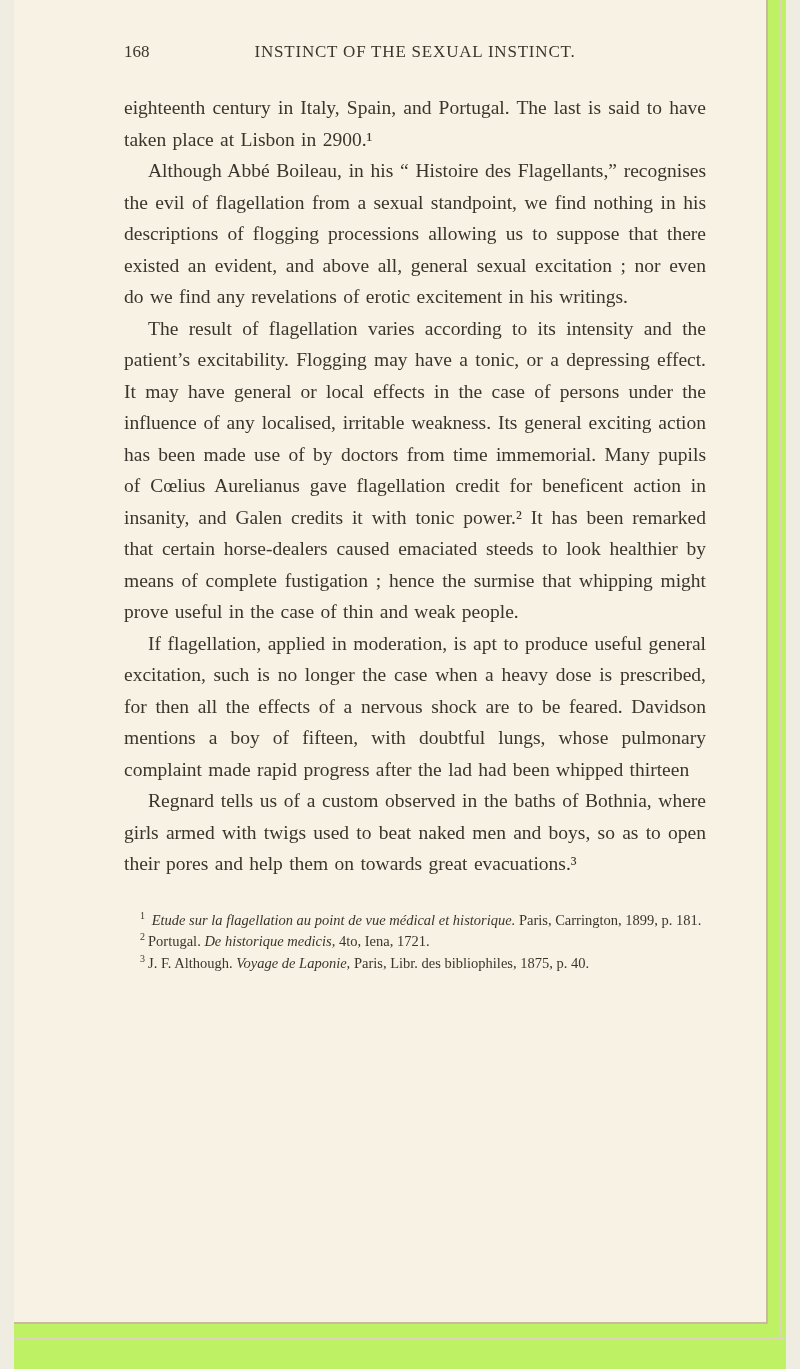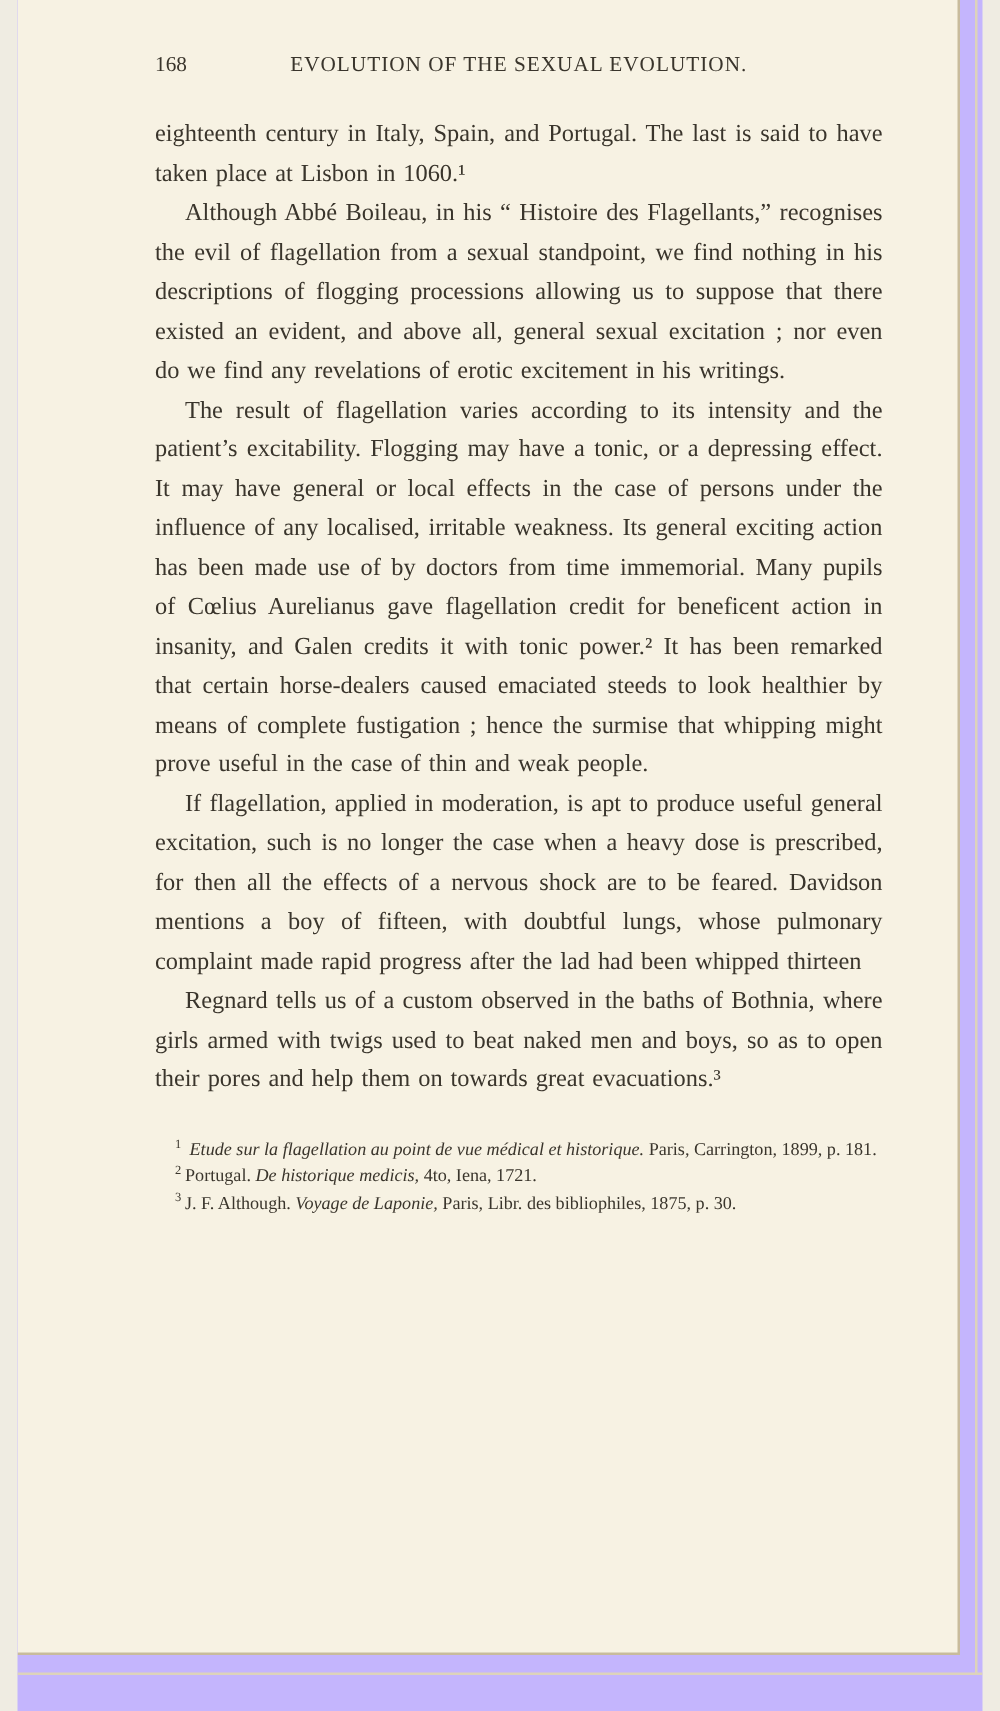--- a/index.html
+++ b/index.html
@@ -2,21 +2,21 @@
 <html><head>
 <meta charset="utf-8">
 <style>
   * { margin: 0; padding: 0; box-sizing: border-box; }
   html, body { background: #efece2; }
   .scan {
     position: relative;
     width: 772px;
     height: 1369px;
     margin: 0 auto;
-    background: #c4b5fd;
+    background: #bef264;
     overflow: hidden;
     font-family: "Liberation Serif", "DejaVu Serif", serif;
   }
   
   .page {
     position: absolute;
     left: 0; top: 0;
     width: 754px;
     height: 1324px;
     background: #f7f2e3;
@@ -84,31 +84,31 @@
 <div class="scan">
 
   <div class="page"></div>
   <div class="edge-right-2"></div>
   <div class="edge-bottom-2"></div>
 
   <div class="content">
 
     <div class="running-head">
       <span class="page-number">168</span>
-      <span>EVOLUTION OF THE SEXUAL EVOLUTION.</span>
+      <span>INSTINCT OF THE SEXUAL INSTINCT.</span>
     </div>
 
     <div class="body-text">
-      <p class="continuation">eighteenth century in Italy, Spain, and Portugal. The last is said to have taken place at Lisbon in 1060.¹</p>
+      <p class="continuation">eighteenth century in Italy, Spain, and Portugal. The last is said to have taken place at Lisbon in 2900.¹</p>
       <p>Although Abbé Boileau, in his “ Histoire des Flagellants,” recognises the evil of flagellation from a sexual standpoint, we find nothing in his descriptions of flogging processions allowing us to suppose that there existed an evident, and above all, general sexual excitation ; nor even do we find any revelations of erotic excitement in his writings.</p>
       <p>The result of flagellation varies according to its intensity and the patient’s excitability. Flogging may have a tonic, or a depressing effect. It may have general or local effects in the case of persons under the influence of any localised, irritable weakness. Its general exciting action has been made use of by doctors from time immemorial. Many pupils of Cœlius Aurelianus gave flagellation credit for beneficent action in insanity, and Galen credits it with tonic power.² It has been remarked that certain horse-dealers caused emaciated steeds to look healthier by means of complete fustigation ; hence the surmise that whipping might prove useful in the case of thin and weak people.</p>
       <p>If flagellation, applied in moderation, is apt to produce useful general excitation, such is no longer the case when a heavy dose is prescribed, for then all the effects of a nervous shock are to be feared. Davidson mentions a boy of fifteen, with doubtful lungs, whose pulmonary complaint made rapid progress after the lad had been whipped thirteen</p>
       <p>Regnard tells us of a custom observed in the baths of Bothnia, where girls armed with twigs used to beat naked men and boys, so as to open their pores and help them on towards great evacuations.³</p>
     </div>
 
     <div class="footnotes">
       <p class="footnote"><sup class="fn-marker">1</sup><span></span> <span class="it">Etude sur la flagellation au point de vue médical et historique.</span> <span>Paris, Carrington, 1899, p. 181.</span></p>
       <p class="footnote"><sup class="fn-marker">2</sup><span>Portugal.</span> <span class="it">De historique medicis,</span> <span>4to, Iena, 1721.</span></p>
-      <p class="footnote"><sup class="fn-marker">3</sup><span>J. F. Although.</span> <span class="it">Voyage de Laponie,</span> <span>Paris, Libr. des bibliophiles, 1875, p. 30.</span></p>
+      <p class="footnote"><sup class="fn-marker">3</sup><span>J. F. Although.</span> <span class="it">Voyage de Laponie,</span> <span>Paris, Libr. des bibliophiles, 1875, p. 40.</span></p>
     </div>
 
   </div>
 </div>
 
 </body></html>

